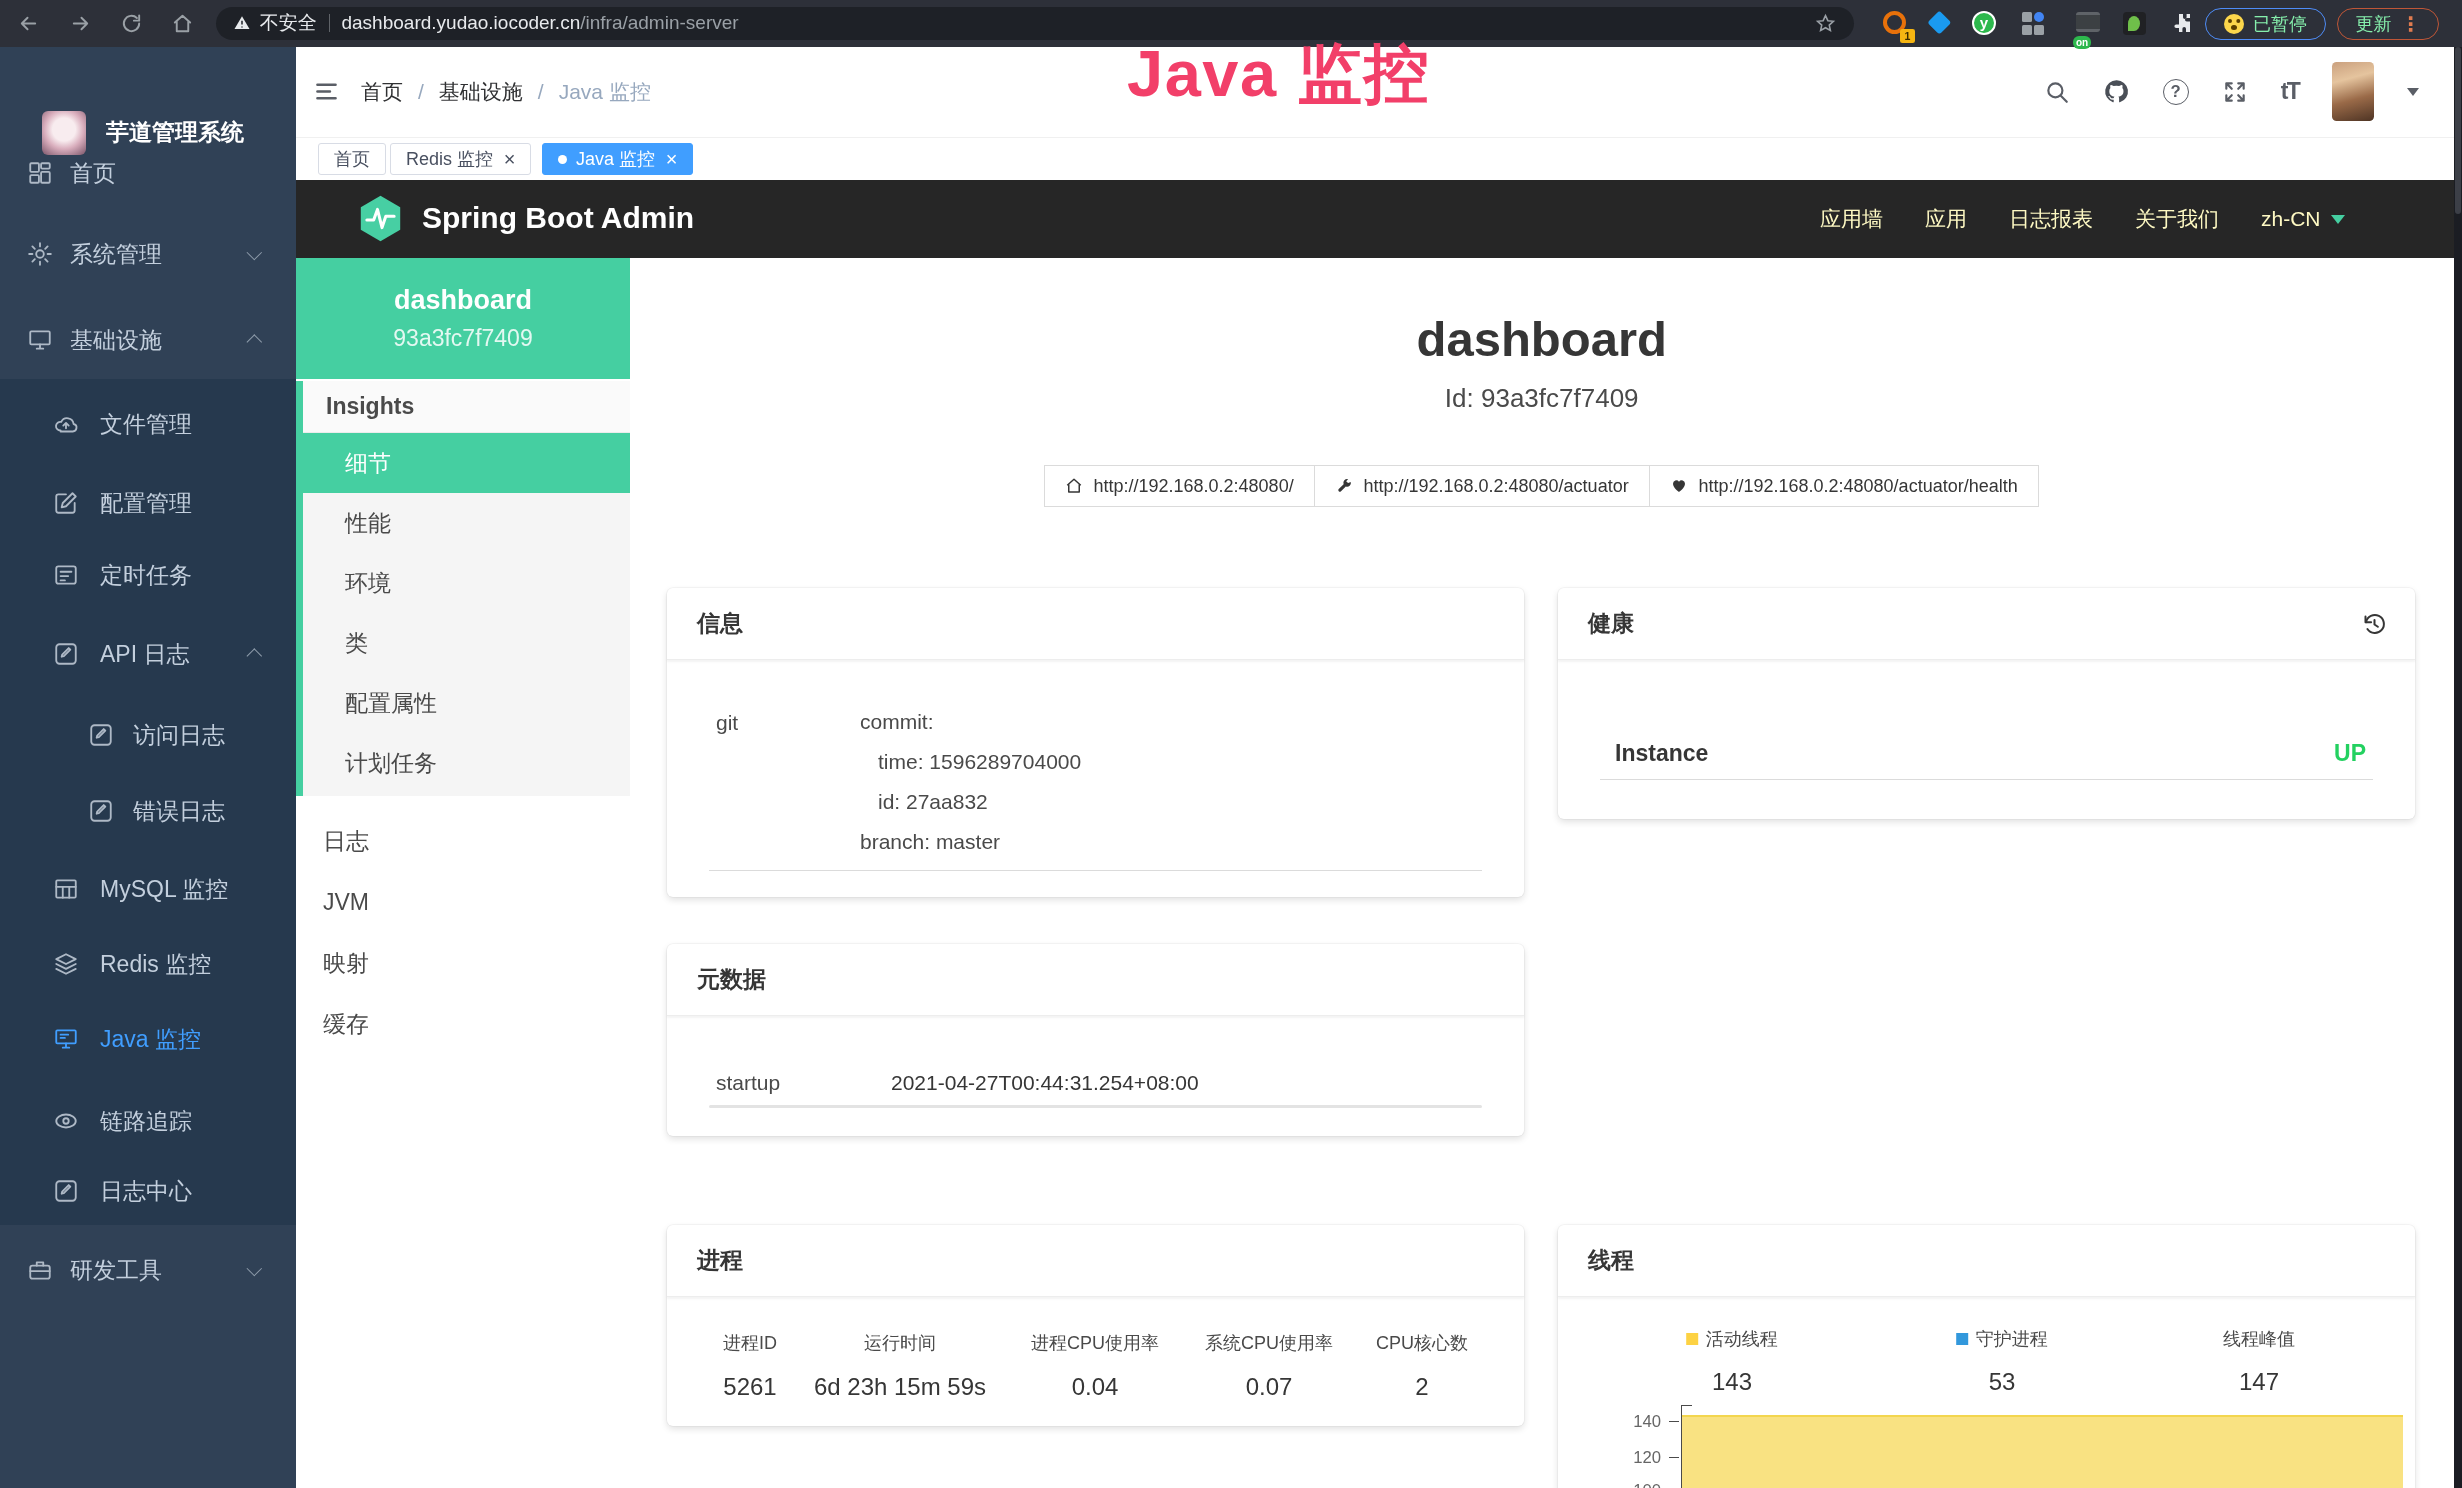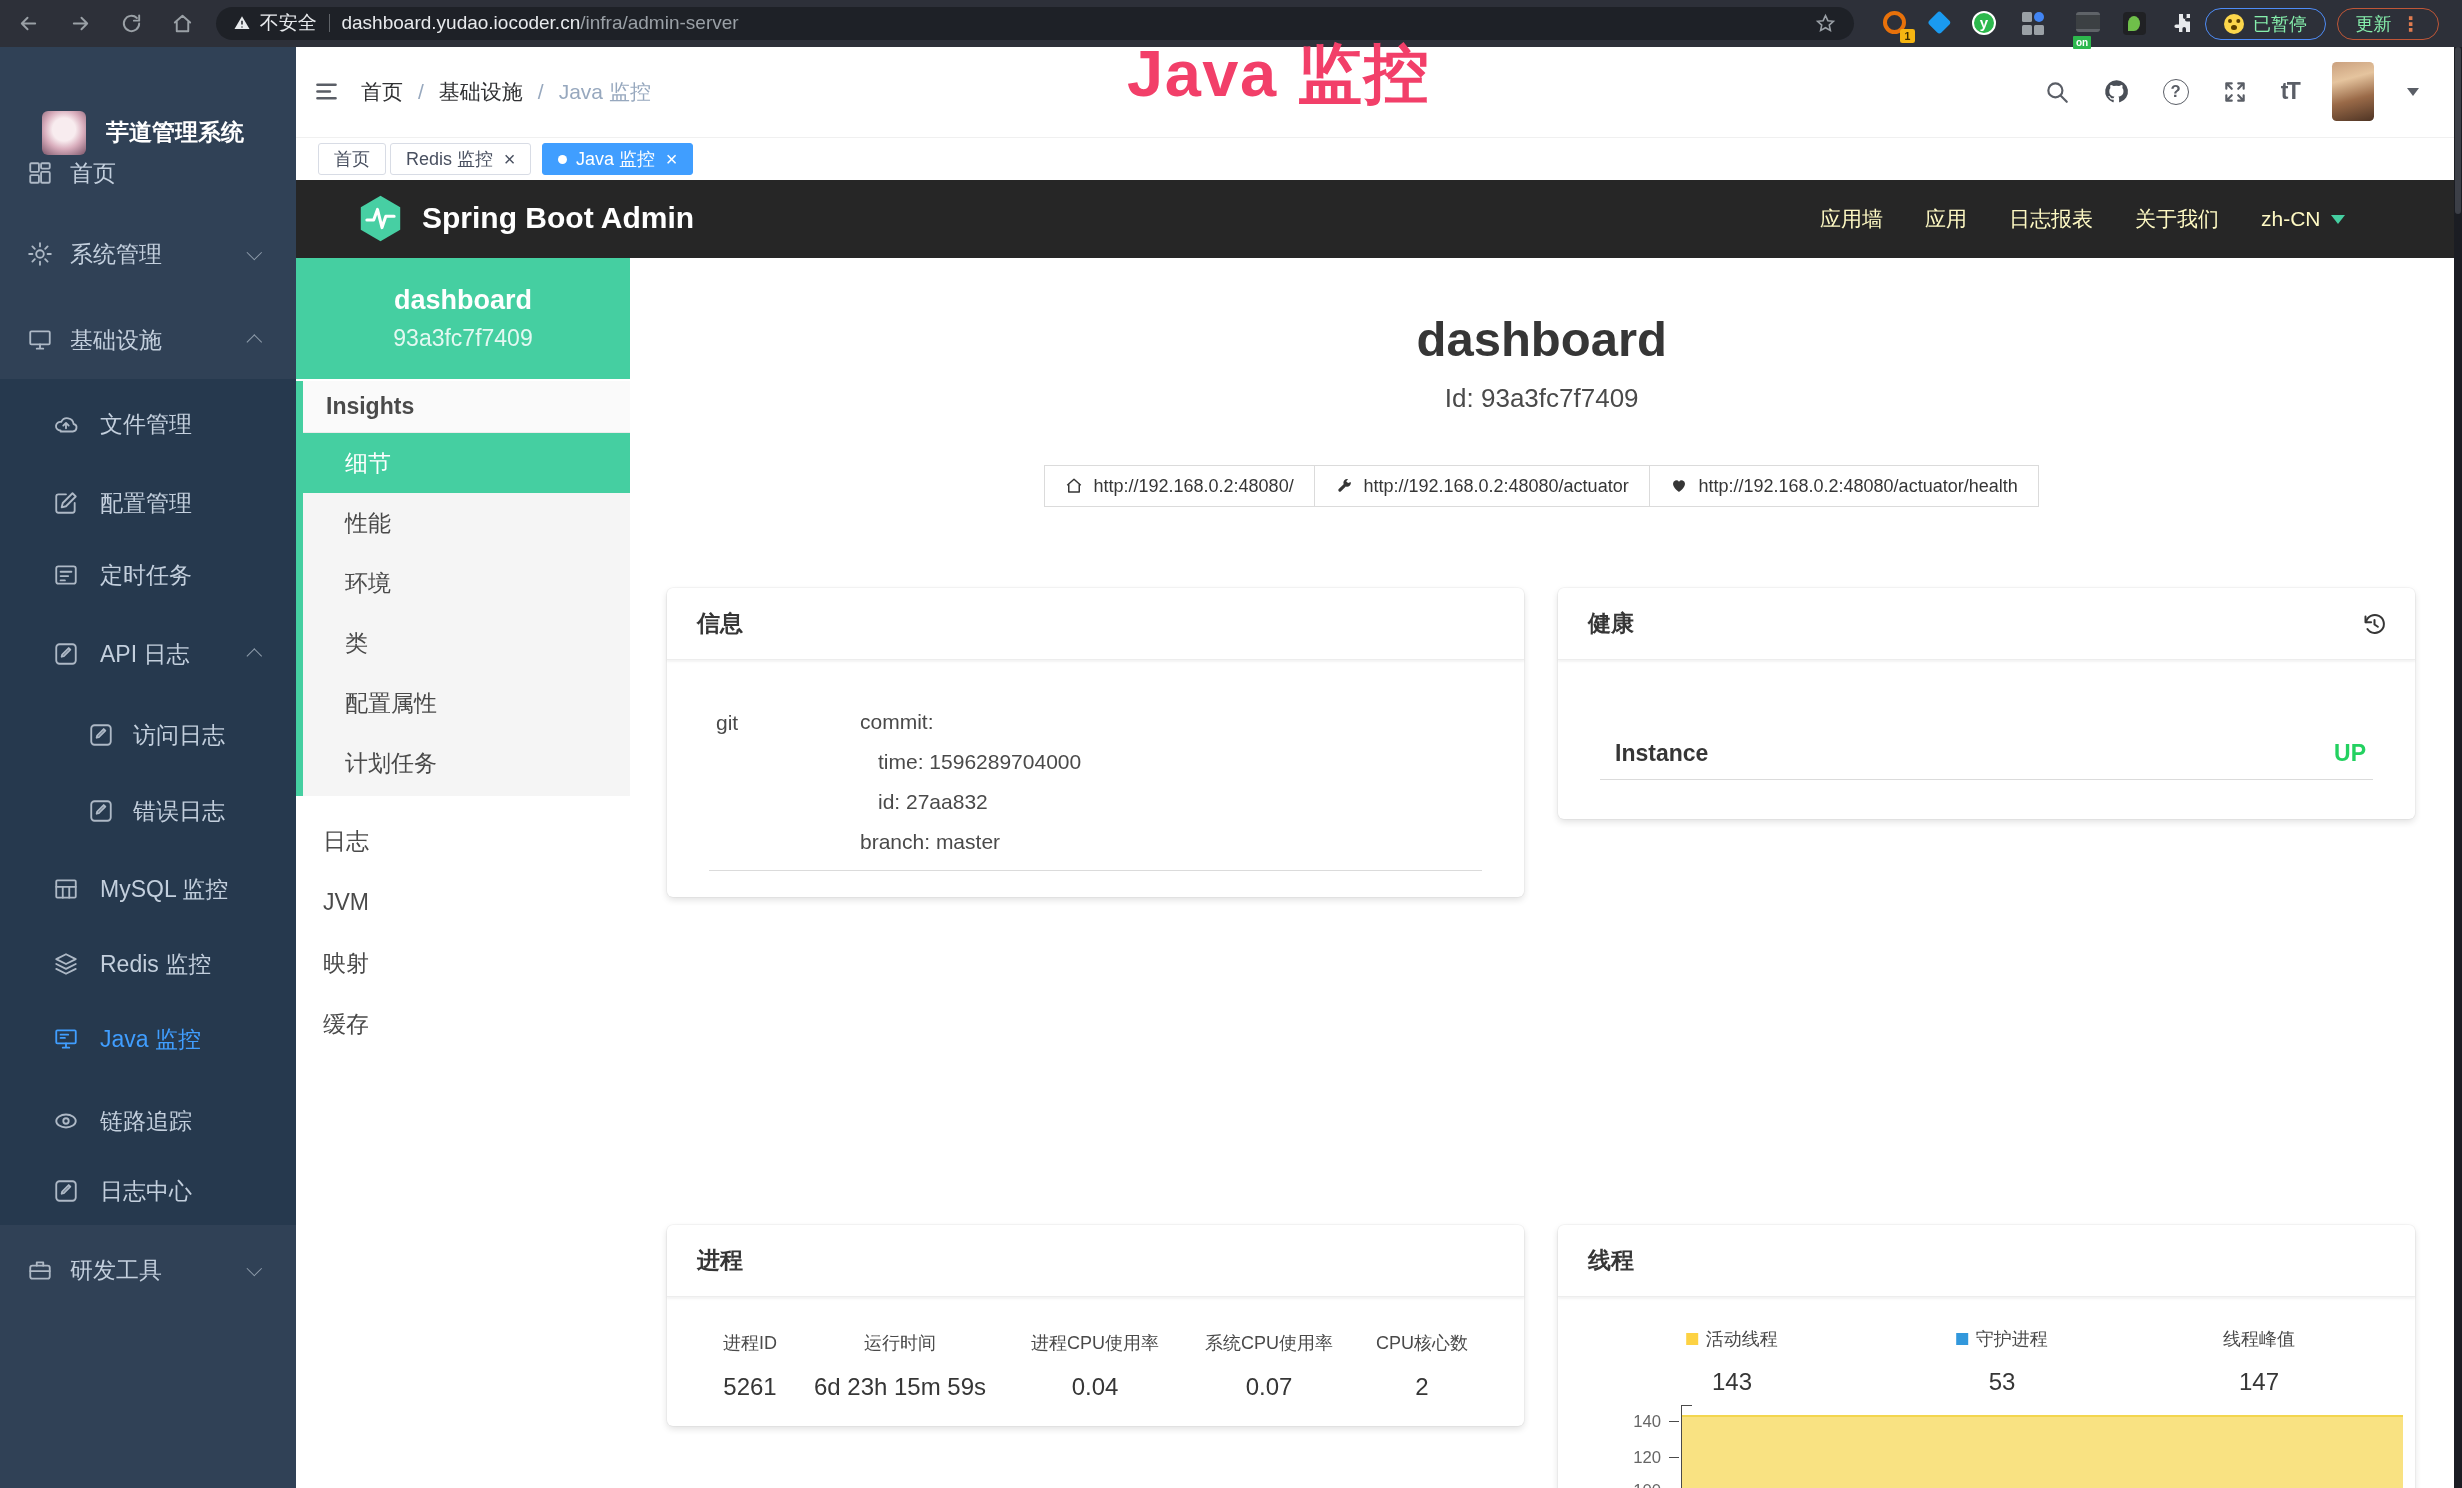--- a/index.html
+++ b/index.html
@@ -21,21 +21,21 @@
   .star-ic svg { width:21px; height:21px; stroke:currentColor; fill:none; stroke-width:1.8; }
   .ext { position:absolute; top:10.6px; width:26px; height:26px; }
   .ext-ring { border-radius:50%; border:4.6px solid #e8710a; width:23px; height:23px; position:relative; }
   .ext-badge1 { position:absolute; right:-6px; bottom:-6px; width:15px; height:13.7px; background:#f5b512; color:#3a2c00; font-size:10.6px; font-weight:bold; border-radius:2.3px; display:flex; align-items:center; justify-content:center; }
   .ext-pin { width:16.7px; height:16.7px; background:#1a9af0; transform:rotate(45deg); margin:3.8px; border-radius:3px; }
   .ext-y { width:24px; height:24px; border-radius:50%; background:#2db84d; border:2.3px solid #fff; color:#fff; font-size:15px; font-weight:bold; display:flex; align-items:center; justify-content:center; }
   .ext-grid { width:23px; height:23px; display:grid; grid-template-columns:10px 10px; grid-gap:2.3px; }
   .ext-grid i { width:10px; height:10px; background:#9aa0a6; border-radius:1.5px; }
   .ext-grid i.b { background:#4285f4; border-radius:50%; }
   .ext-dark { width:24px; height:20px; background:#3c4043; border-radius:3px; position:relative; border-top:3px solid #5f6368; border-bottom:3px solid #5f6368; }
-  .ext-on { position:absolute; left:-3px; bottom:-10.6px; background:#2db84d; color:#fff; font-size:10px; font-weight:bold; border-radius:1px; padding:0.8px 3px; }
+  .ext-on { position:absolute; left:-3px; bottom:-10.6px; background:#2db84d; color:#fff; font-size:10px; font-weight:bold; border-radius:6px; padding:0.8px 3px; }
   .ext-leaf { width:23px; height:23px; background:#202124; border-radius:3.8px; position:relative; }
   .ext-leaf::after { content:""; position:absolute; left:5.3px; top:3.8px; width:12px; height:15px; background:#6fbf4a; border-radius:50% 50% 50% 0; }
   .ext-puzzle svg { width:24px; height:24px; fill:#e8eaed; }
   .pill { position:absolute; top:7.6px; height:32px; border-radius:16px; display:flex; align-items:center; justify-content:center; gap:9px; color:#86efac; font-size:18px; }
   .pill-paused { left:2205px; width:121px; border:1.5px solid #4e8cf7; }
   .face { width:20px; height:20px; border-radius:50%; background:#fcd64b; position:relative; }
   .face::before { content:""; position:absolute; left:3.8px; top:5.3px; width:3.8px; height:3.8px; border-radius:50%; background:#5b3f00; box-shadow:8.3px 0 0 #5b3f00; }
   .face::after { content:""; position:absolute; left:6.8px; top:11.4px; width:6px; height:5.3px; border-radius:50%; background:#5b3f00; }
   .pill-update { left:2337px; width:102px; border:1.5px solid #bf5637; }
   .upd-dots::after { content:"\22EE"; color:#e07b4f; font-size:20px; font-weight:bold; }
@@ -518,20 +518,26 @@
             <path d="M4 5v5h5"></path>
             <path d="M4.5 10a8 8 0 1 1 1.2 6"></path>
             <path d="M12 8v4l3 2"></path>
           </svg>
         </div>
       <div class="inst-key">Instance</div>
       <div class="up-val">UP</div>
       <div class="hr" style="top:191px"></div>
     </div>
 
+    <div class="card c-meta">
+      <div class="card-h">元数据</div>
+      <div class="kv-key" style="top:127px">startup</div>
+      <div class="kv-val" style="left:224px;top:127px;color:#363636">2021-04-27T00:44:31.254+08:00</div>
+      <div class="hr thick" style="top:161px"></div>
+    </div>
 
     <div class="card c-proc">
       <div class="card-h">进程</div>
       <div class="pcol" style="left:83px">
         <div class="ph">进程ID</div>
           <div class="pv">5261</div>
       </div>
       <div class="pcol" style="left:233px">
         <div class="ph">运行时间</div>
           <div class="pv">6d 23h 15m 59s</div>

